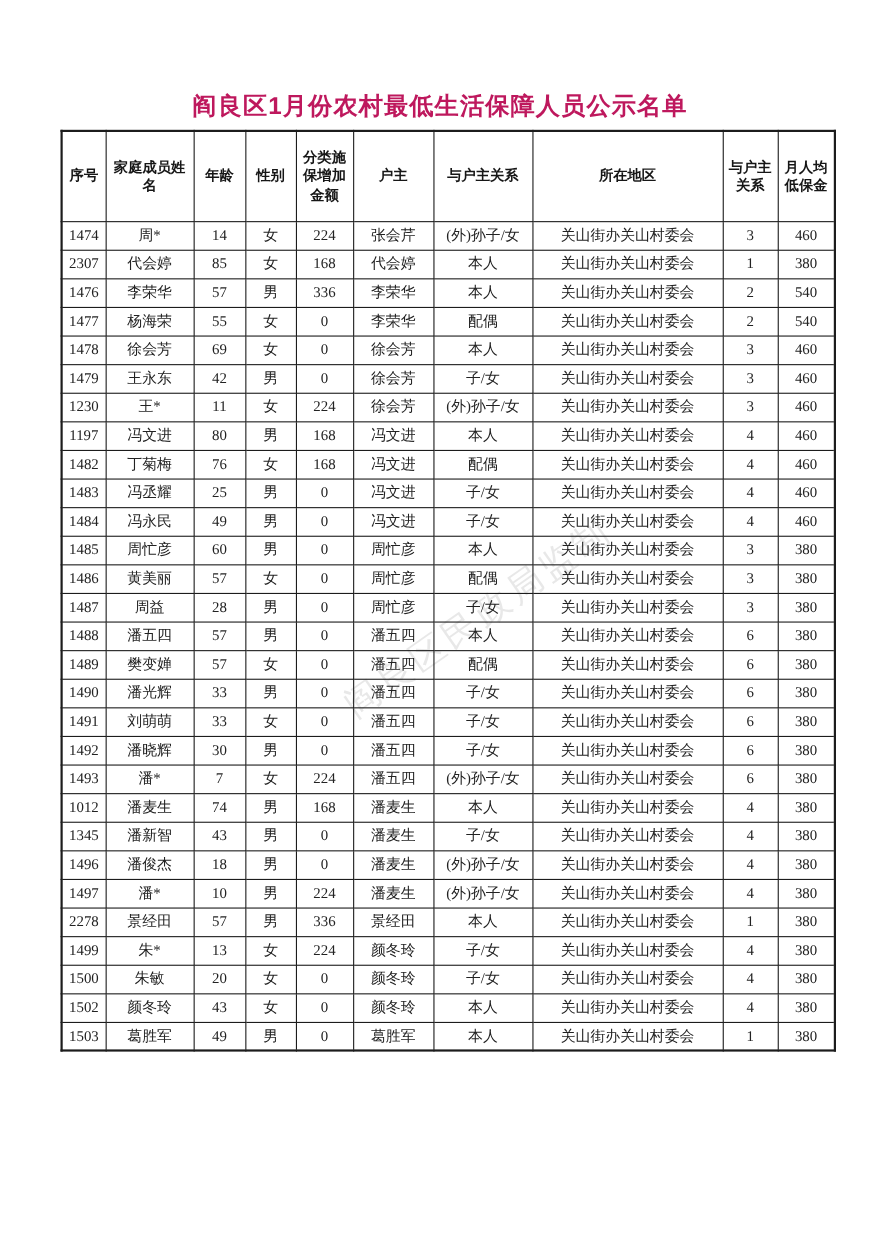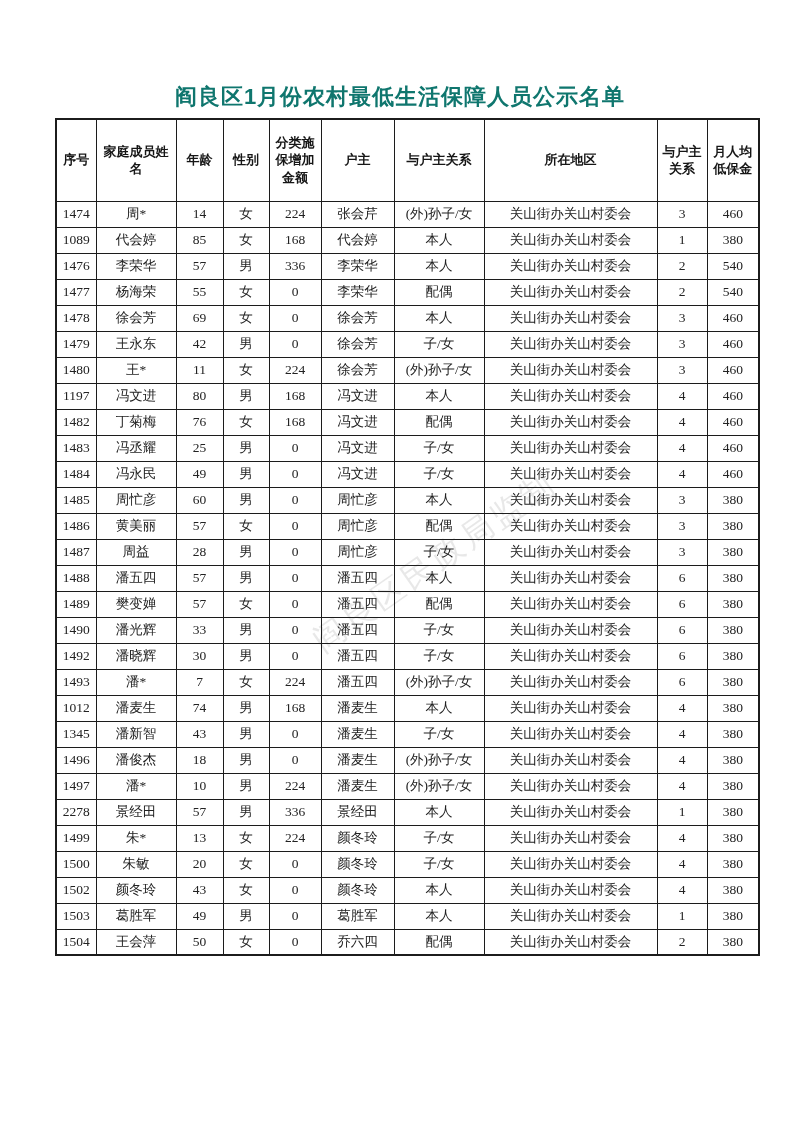--- a/index.html
+++ b/index.html
@@ -17,21 +17,21 @@
   .doc-title {
     position: absolute;
     top: 82px;
     left: 0;
     width: 100%;
     text-align: center;
     font-family: "Liberation Sans", "DejaVu Sans", sans-serif;
     font-weight: bold;
     font-size: 22px;
     letter-spacing: 1px;
-    color: #0f766e;
+    color: #be185d;
   }
   .watermark {
     position: absolute;
     left: 255px;
     top: 540px;
     width: 360px;
     text-align: center;
     transform: rotate(-35deg);
     transform-origin: center;
     font-family: "Liberation Sans", "DejaVu Sans", sans-serif;
@@ -120,21 +120,21 @@
           <td>14</td>
           <td>女</td>
           <td>224</td>
           <td>张会芹</td>
           <td>(外)孙子/女</td>
           <td>关山街办关山村委会</td>
           <td>3</td>
           <td>460</td>
         </tr>
         <tr>
-          <td>1089</td>
+          <td>2307</td>
           <td>代会婷</td>
           <td>85</td>
           <td>女</td>
           <td>168</td>
           <td>代会婷</td>
           <td>本人</td>
           <td>关山街办关山村委会</td>
           <td>1</td>
           <td>380</td>
         </tr>
@@ -180,21 +180,21 @@
           <td>42</td>
           <td>男</td>
           <td>0</td>
           <td>徐会芳</td>
           <td>子/女</td>
           <td>关山街办关山村委会</td>
           <td>3</td>
           <td>460</td>
         </tr>
         <tr>
-          <td>1480</td>
+          <td>1230</td>
           <td>王*</td>
           <td>11</td>
           <td>女</td>
           <td>224</td>
           <td>徐会芳</td>
           <td>(外)孙子/女</td>
           <td>关山街办关山村委会</td>
           <td>3</td>
           <td>460</td>
         </tr>
@@ -312,20 +312,32 @@
           <td>33</td>
           <td>男</td>
           <td>0</td>
           <td>潘五四</td>
           <td>子/女</td>
           <td>关山街办关山村委会</td>
           <td>6</td>
           <td>380</td>
         </tr>
         <tr>
+          <td>1491</td>
+          <td>刘萌萌</td>
+          <td>33</td>
+          <td>女</td>
+          <td>0</td>
+          <td>潘五四</td>
+          <td>子/女</td>
+          <td>关山街办关山村委会</td>
+          <td>6</td>
+          <td>380</td>
+        </tr>
+        <tr>
           <td>1492</td>
           <td>潘晓辉</td>
           <td>30</td>
           <td>男</td>
           <td>0</td>
           <td>潘五四</td>
           <td>子/女</td>
           <td>关山街办关山村委会</td>
           <td>6</td>
           <td>380</td>
@@ -443,28 +455,16 @@
           <td>葛胜军</td>
           <td>49</td>
           <td>男</td>
           <td>0</td>
           <td>葛胜军</td>
           <td>本人</td>
           <td>关山街办关山村委会</td>
           <td>1</td>
           <td>380</td>
         </tr>
-        <tr>
-          <td>1504</td>
-          <td>王会萍</td>
-          <td>50</td>
-          <td>女</td>
-          <td>0</td>
-          <td>乔六四</td>
-          <td>配偶</td>
-          <td>关山街办关山村委会</td>
-          <td>2</td>
-          <td>380</td>
-        </tr>
       </tbody>
   </table>
 
 </div>
 
 </body></html>

